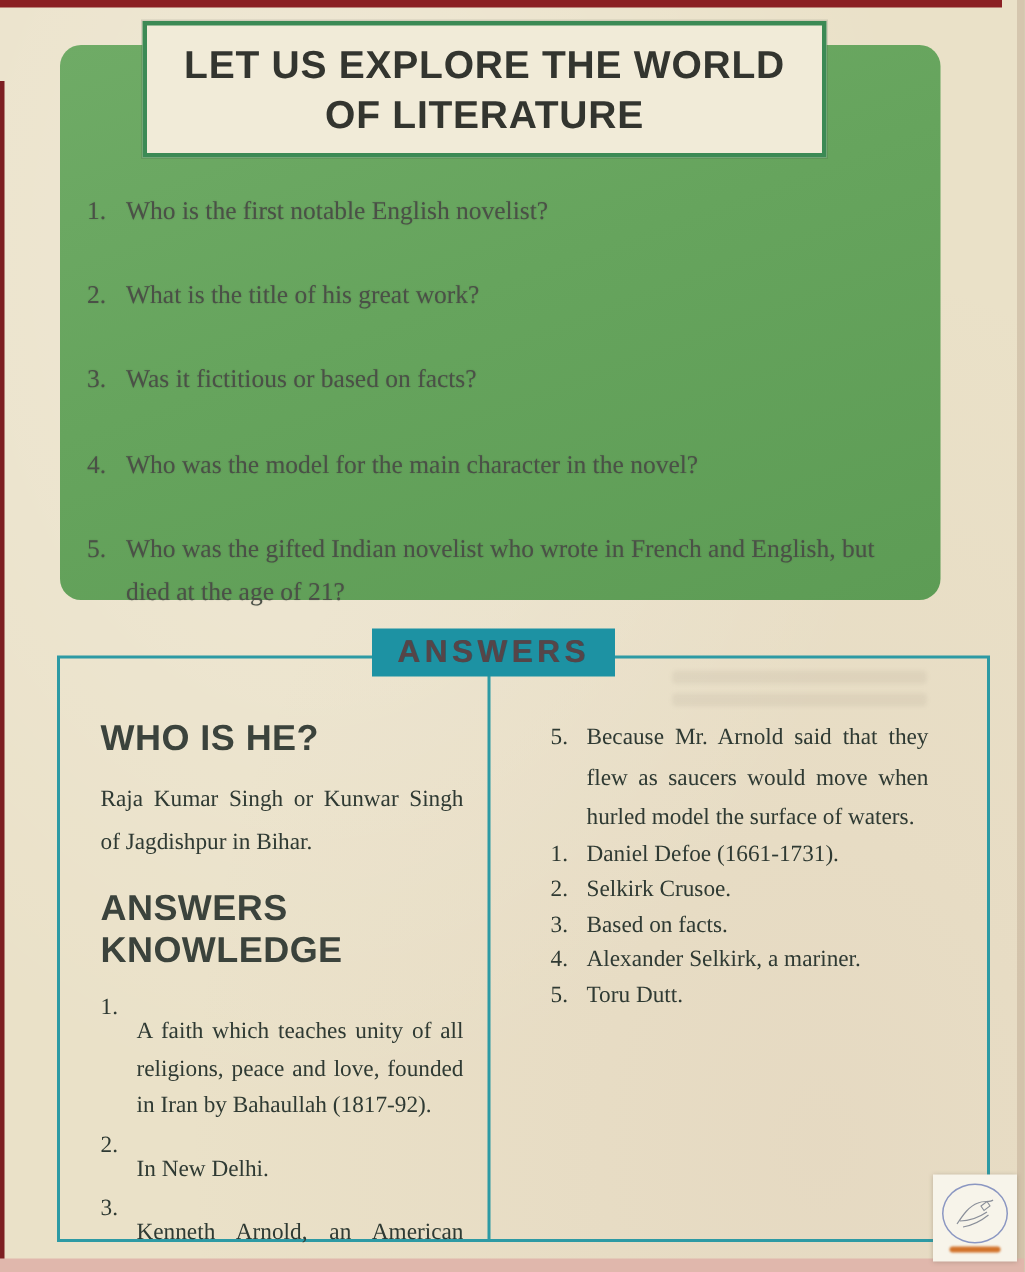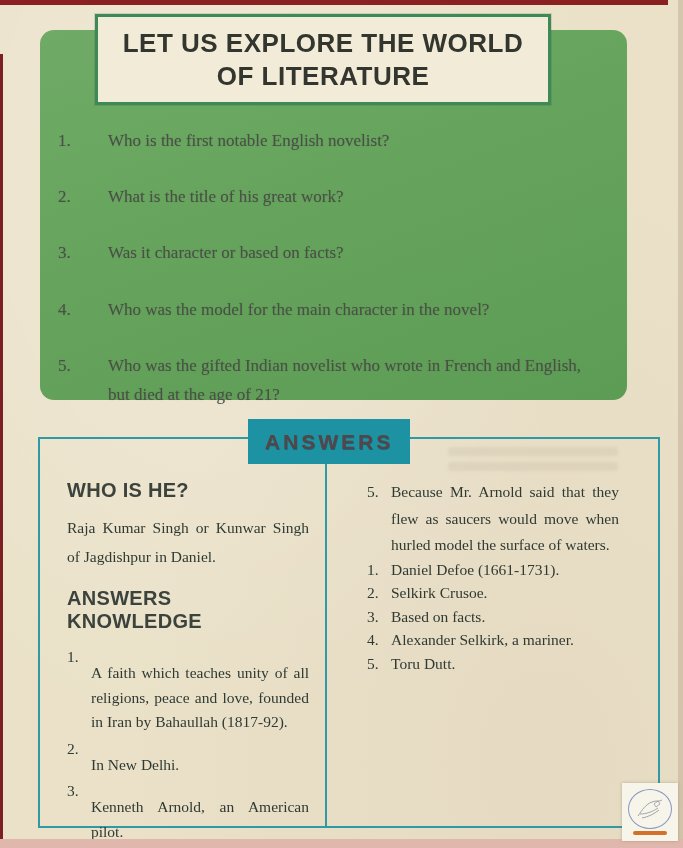--- a/index.html
+++ b/index.html
@@ -52,27 +52,27 @@
   }
   .question {
     display: flex;
     margin-bottom: 27px;
     font-size: 17px;
     line-height: 1.72;
     color: #4b5047;
     text-shadow: 0 0 1px rgba(40,50,40,0.25);
   }
   .question .q-num { width: 26px; flex: 0 0 26px; }
-  .question .q-text { flex: 1; margin-left: 24px; }
+  .question .q-text { flex: 1; }
 
   
   .answers-banner {
     position: absolute;
     left: 248px; top: 419px;
-    width: 162px; height: 45px;
+    width: 162px; height: 32px;
     background: #1d92a3;
     display: flex;
     align-items: center;
     justify-content: center;
     z-index: 3;
     font-family: "Liberation Sans", sans-serif;
     font-weight: bold;
     font-size: 21px;
     letter-spacing: 3px;
     color: #564548;
@@ -100,21 +100,21 @@
   }
   .col-right {
     position: absolute;
     left: 307px; top: 40px;
     width: 272px;
     padding-left: 20px;
   }
   .ans-heading {
     font-family: "Liberation Sans", sans-serif;
     font-weight: bold;
-    font-size: 20px;
+    font-size: 24px;
     letter-spacing: 0.3px;
     color: #3b433c;
     margin-bottom: 12px;
   }
   .ans-heading.gap-top { margin-top: 16px; }
   .ans-paragraph {
     font-size: 15.5px;
     line-height: 1.85;
     text-align: justify;
     color: #2f3a33;
@@ -175,21 +175,21 @@
     <div class="question">
       <span class="q-num">1.</span>
       <span class="q-text">Who is the first notable English novelist?</span>
     </div>
     <div class="question">
       <span class="q-num">2.</span>
       <span class="q-text">What is the title of his great work?</span>
     </div>
     <div class="question">
       <span class="q-num">3.</span>
-      <span class="q-text">Was it character or based on facts?</span>
+      <span class="q-text">Was it fictitious or based on facts?</span>
     </div>
     <div class="question">
       <span class="q-num">4.</span>
       <span class="q-text">Who was the model for the main character in the novel?</span>
     </div>
     <div class="question">
       <span class="q-num">5.</span>
       <span class="q-text">Who was the gifted Indian novelist who wrote in French and English, but died at the age of 21?</span>
     </div>
   </div>
@@ -205,21 +205,21 @@
 
   <div class="answers-box">
     <div class="answers-divider"></div>
     <div class="bleed-through">
       <div class="bl"></div>
         <div class="bl"></div>
     </div>
 
     <div class="col-left">
       <div class="ans-heading">WHO IS HE?</div>
-      <div class="ans-paragraph">Raja Kumar Singh or Kunwar Singh of Jagdishpur in Daniel.</div>
+      <div class="ans-paragraph">Raja Kumar Singh or Kunwar Singh of Jagdishpur in Bihar.</div>
 
       <div class="ans-heading gap-top">ANSWERS KNOWLEDGE</div>
       <div class="gk-list">
         <div class="ans-item">
           <span class="a-num">1.</span>
           <span class="a-text">A faith which teaches unity of all religions, peace and love, founded in Iran by Bahaullah (1817-92).</span>
         </div>
         <div class="ans-item">
           <span class="a-num">2.</span>
           <span class="a-text">In New Delhi.</span>

